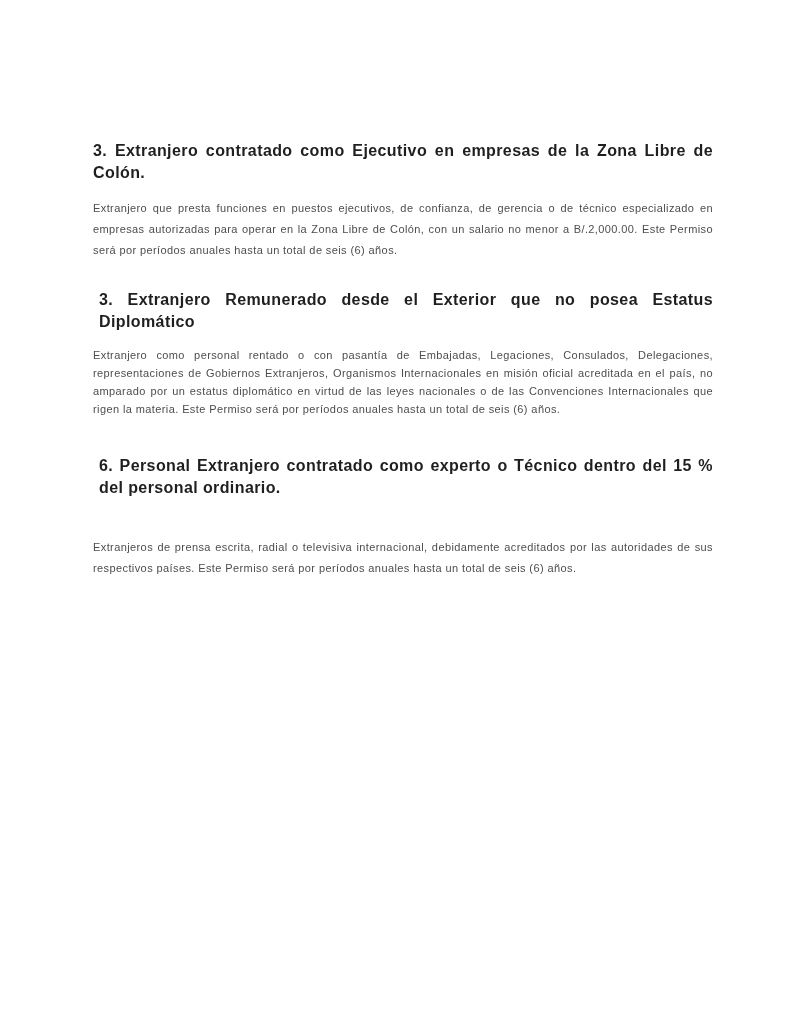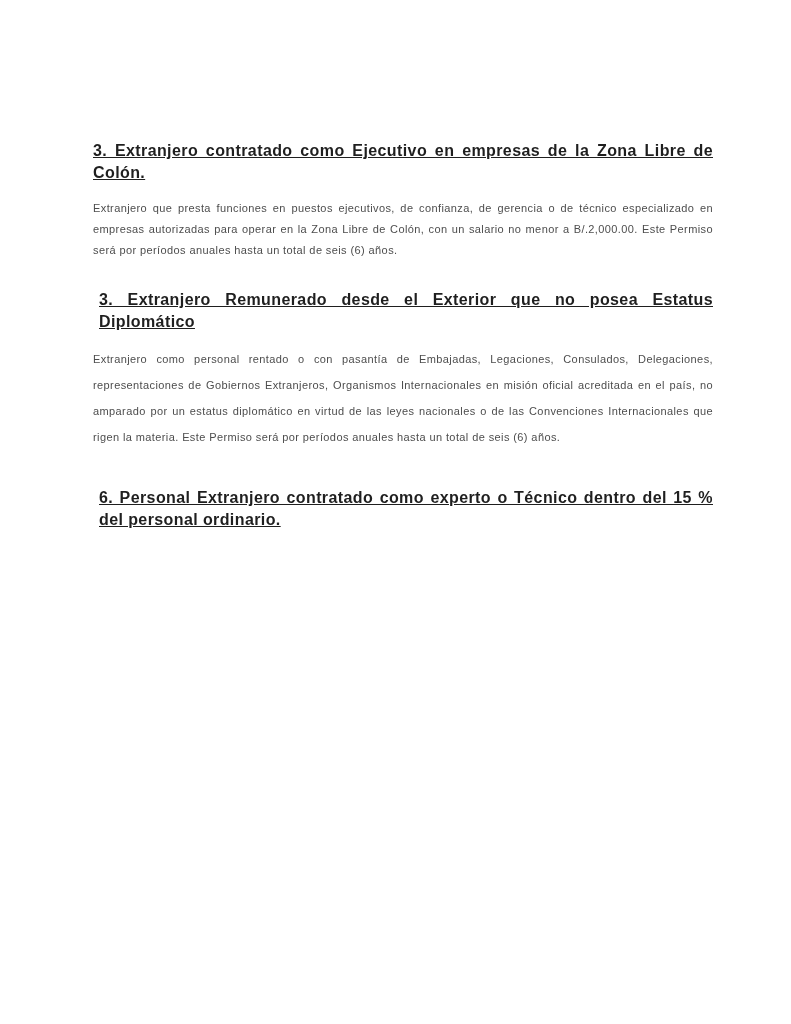--- a/index.html
+++ b/index.html
@@ -22,38 +22,37 @@
   }
   .section { margin: 0; }
   .section h2 {
     margin: 0 0 13px 0;
     font-size: 16px;
     font-weight: 700;
     line-height: 22px;
     letter-spacing: 0.4px;
     color: #1f1f1f;
     text-align: justify;
-    text-decoration: underline;
   }
   .section p {
     margin: 0;
     font-size: 11px;
     font-weight: 400;
     line-height: 21px;
     letter-spacing: 0.4px;
     color: #4d4d4d;
     text-align: justify;
   }
   
   .sec-4 { margin-top: 28px; }
   .sec-5 { margin-top: 24px; }
   .sec-6 { margin-top: 37px; }
   .sec-7 { margin-top: 38px; }
   .sec-4 h2, .sec-6 h2, .sec-7 h2 { padding-left: 6px; }
-  .sec-4 p { line-height: 26px; }
+  .sec-4 p { line-height: 18px; }
   .sec-3 h2 { margin-bottom: 14px; }
   .sec-6 h2 { margin-bottom: 0; }
   .sec-7 h2 { margin-bottom: 17px; }
 </style>
 </head>
 <body>
 
 <div class="page">
   <div class="content">
 
@@ -68,16 +67,17 @@
     </div>
 
     <div class="section sec-5">
     </div>
 
     <div class="section sec-6">
       <h2>6. Personal Extranjero contratado como experto o Técnico dentro del 15 % del personal ordinario.</h2>
     </div>
 
     <div class="section sec-7">
+      <p>Extranjeros de prensa escrita, radial o televisiva internacional, debidamente acreditados por las autoridades de sus respectivos países. Este Permiso será por períodos anuales hasta un total de seis (6) años.</p>
     </div>
 
   </div>
 </div>
 
 </body></html>

